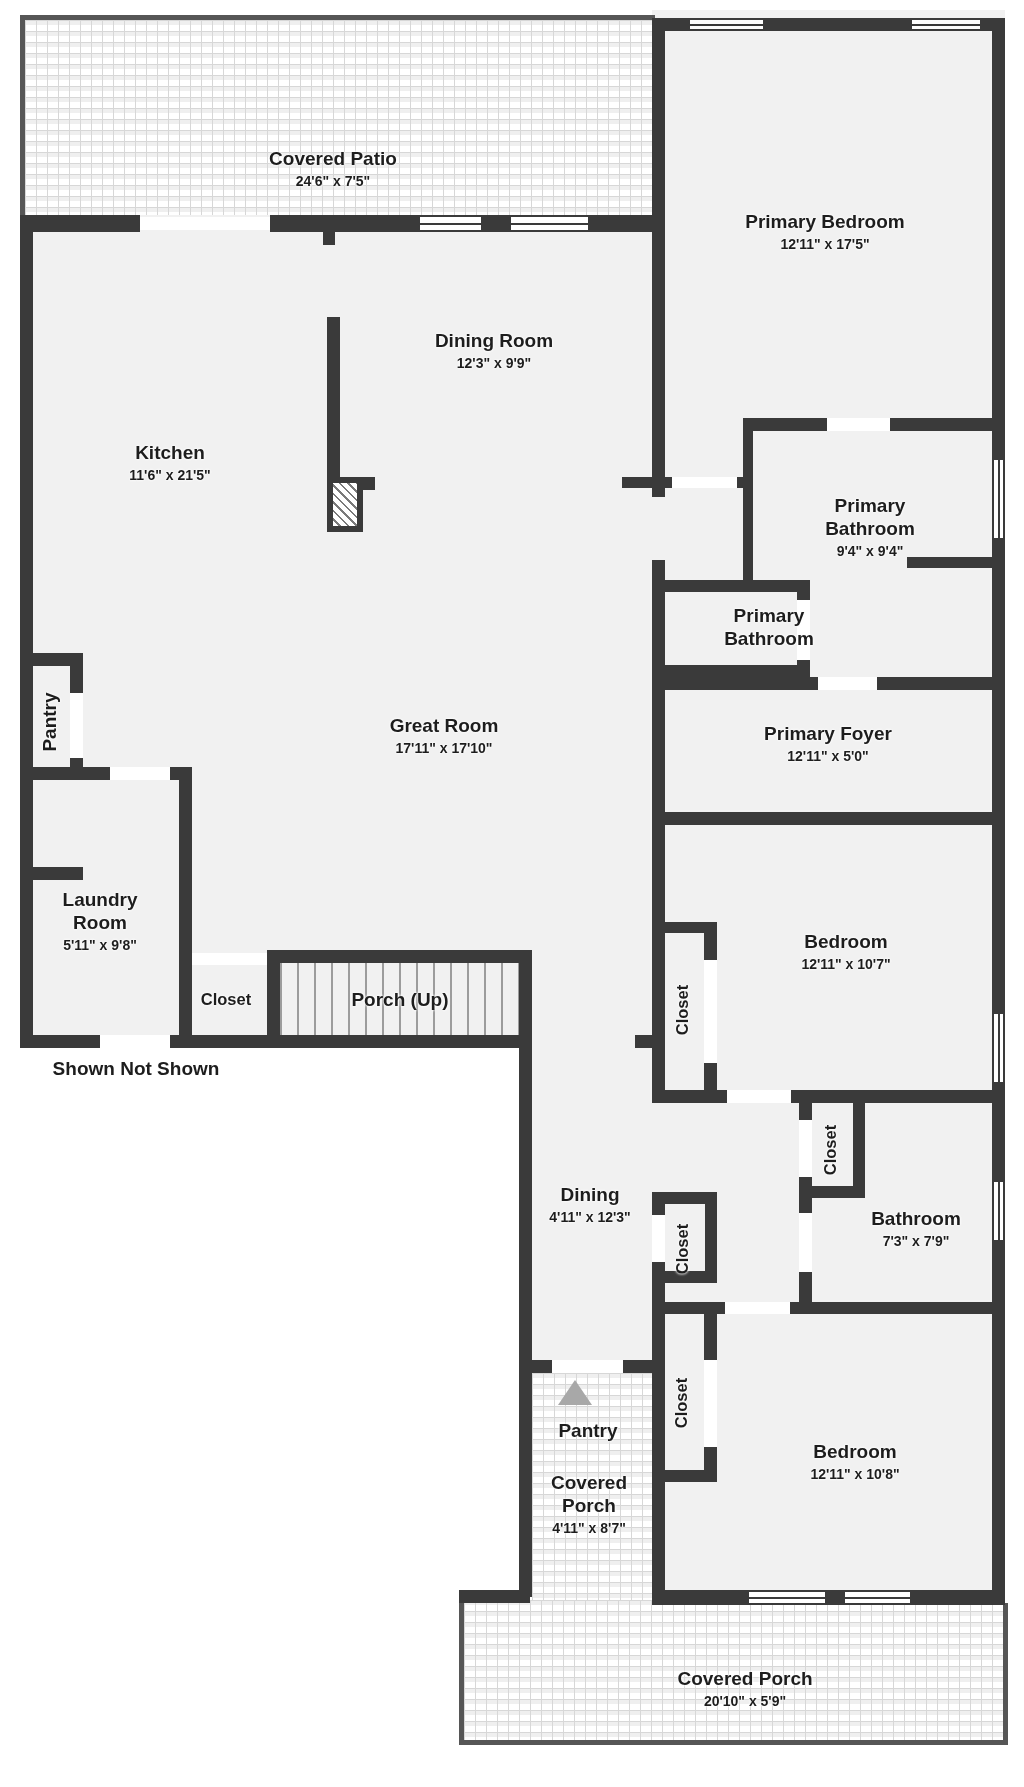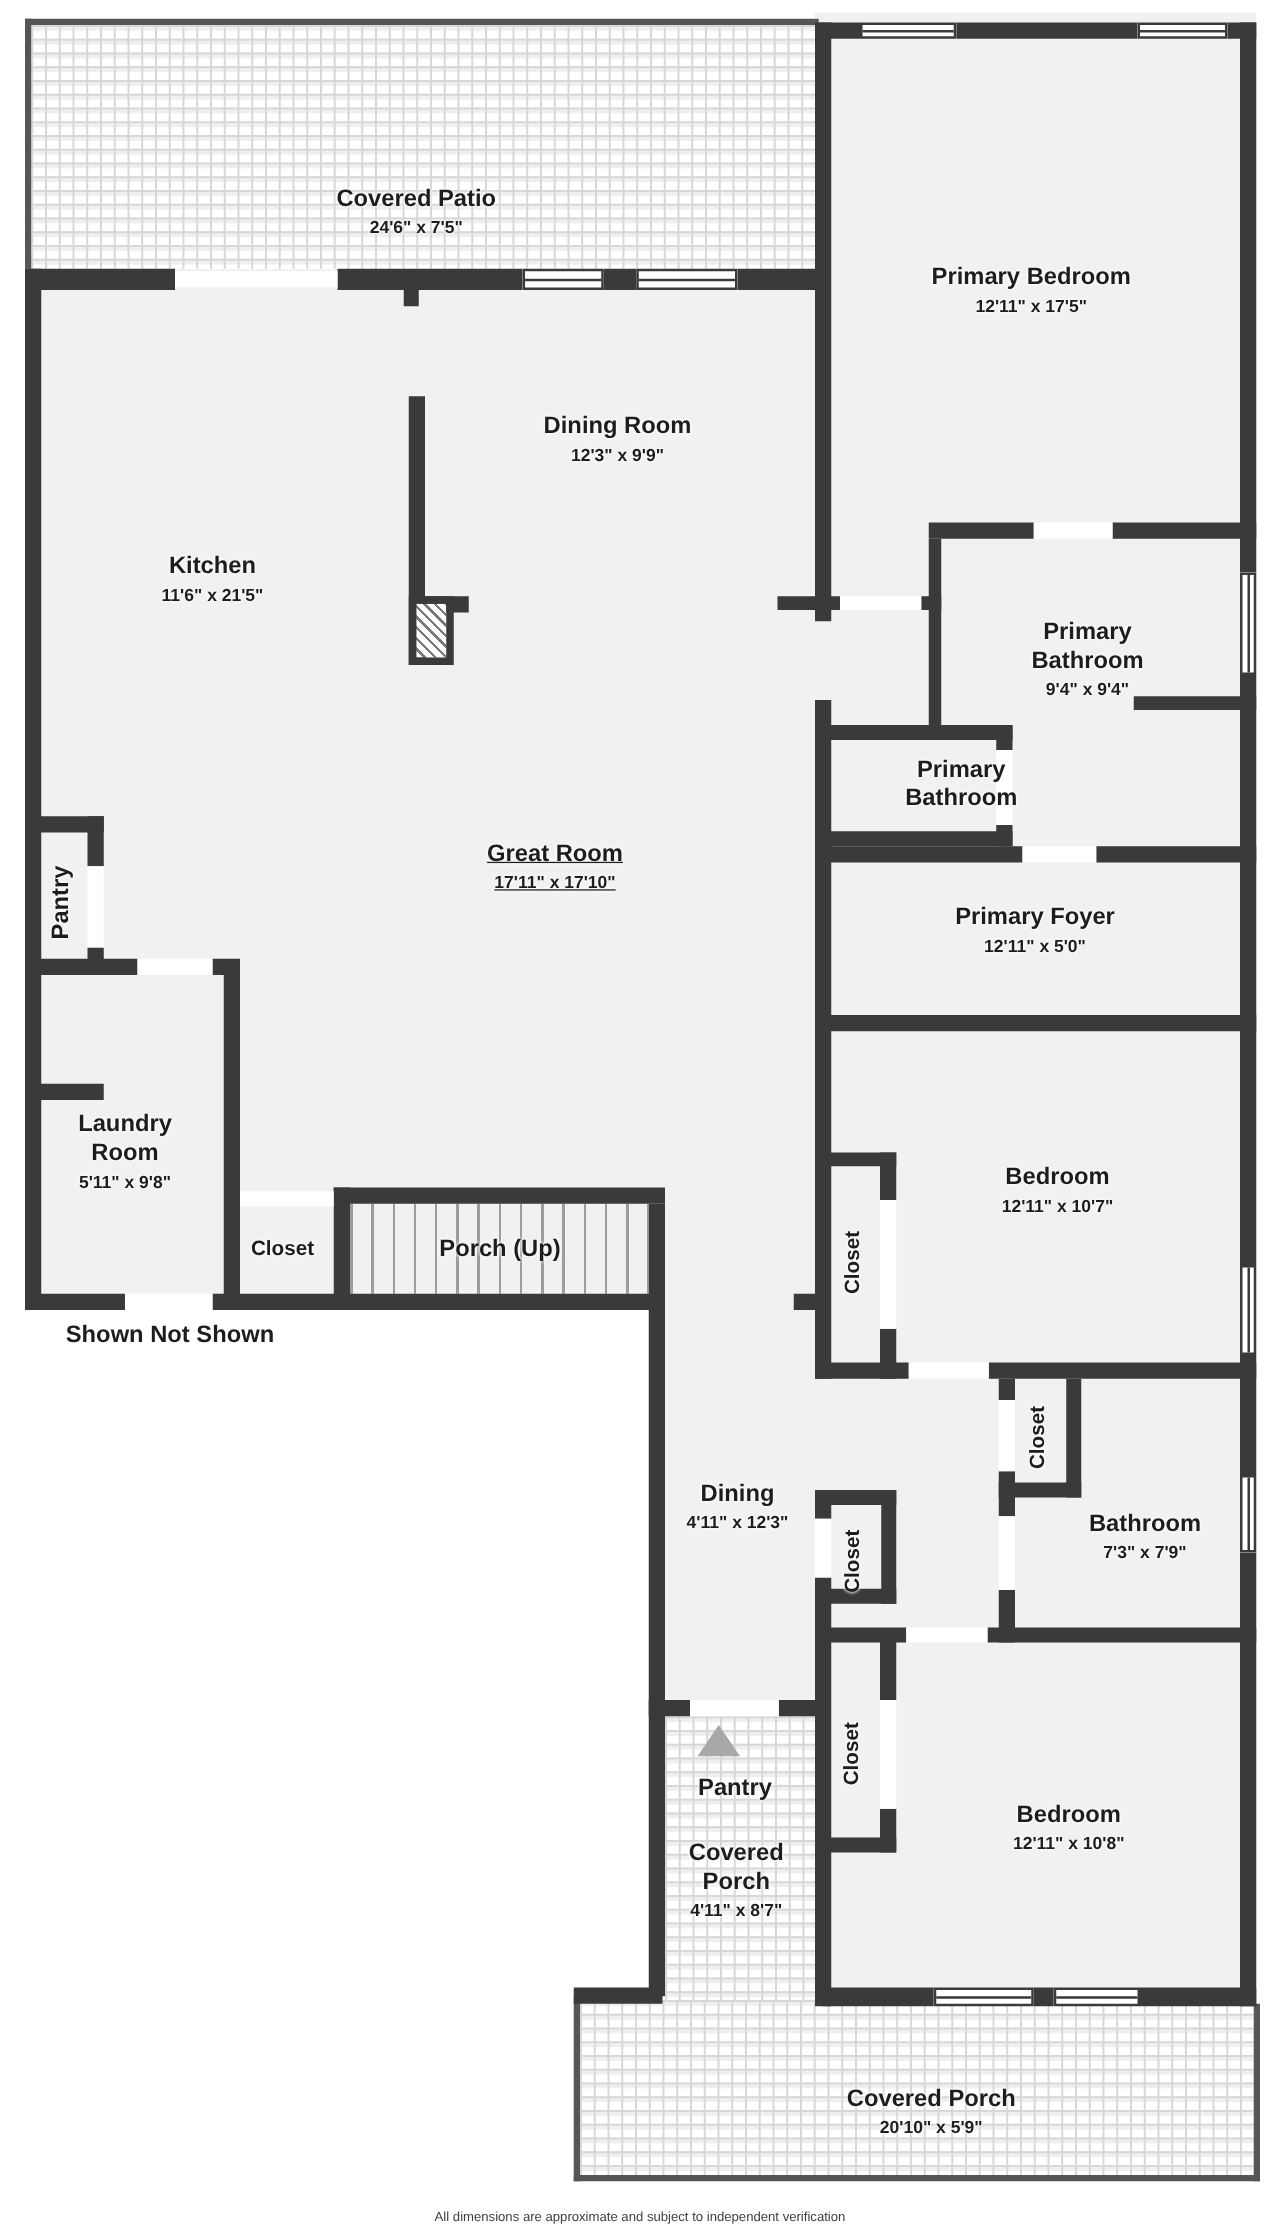--- a/index.html
+++ b/index.html
@@ -148,30 +148,29 @@
   <div class="win win-h" style="left:688px;top:18px;width:77px;height:13px;"></div>
   <div class="win win-h" style="left:910px;top:18px;width:72px;height:13px;"></div>
   <div class="win win-v" style="left:992px;top:458px;width:13px;height:82px;"></div>
   <div class="win win-v" style="left:992px;top:1012px;width:13px;height:72px;"></div>
   <div class="win win-v" style="left:992px;top:1180px;width:13px;height:62px;"></div>
   <div class="win win-h" style="left:747px;top:1590px;width:80px;height:15px;"></div>
   <div class="win win-h" style="left:843px;top:1590px;width:69px;height:15px;"></div>
 
   <div class="tri" style="left:558px;top:1380px;"></div>
 
-  <div class="footer">All dimensions are approximate and subject to independent verification</div>
 <div class="label" style="left: 333px; top: 122px; margin-top: 48px;"><div class="nm">Covered Patio</div><div class="dm">24'6" x 7'5"</div></div>
     <div class="label" style="left: 825px; top: 233px;"><div class="nm">Primary Bedroom</div><div class="dm">12'11" x 17'5"</div></div>
     <div class="label" style="left: 494px; top: 352px;"><div class="nm">Dining Room</div><div class="dm">12'3" x 9'9"</div></div>
     <div class="label" style="left: 170px; top: 464px;"><div class="nm">Kitchen</div><div class="dm">11'6" x 21'5"</div></div>
     <div class="label" style="left: 870px; top: 528px;"><div class="nm">Primary Bathroom</div><div class="dm">9'4" x 9'4"</div></div>
     <div class="label" style="left: 733px; top: 628px; margin-left: 36px;"><div class="nm">Primary
 Bathroom</div></div>
     <div class="label" style="left: 828px; top: 745px;"><div class="nm">Primary Foyer</div><div class="dm">12'11" x 5'0"</div></div>
-    <div class="label" style="left: 444px; top: 694px; text-decoration: underline;"><div class="nm">Great Room</div><div class="dm">17'11" x 17'10"</div></div>
+    <div class="label" style="left: 444px; top: 737px;"><div class="nm">Great Room</div><div class="dm">17'11" x 17'10"</div></div>
     <div class="label vert" style="left: 50px; top: 722px;"><div class="nm">Pantry</div></div>
     <div class="label" style="left: 100px; top: 922px;"><div class="nm">Laundry
 Room</div><div class="dm">5'11" x 9'8"</div></div>
     <div class="label small" style="left: 226px; top: 1000px;"><div class="nm">Closet</div></div>
     <div class="label" style="left: 400px; top: 1000px;"><div class="nm">Porch (Up)</div></div>
     <div class="label" style="left: 846px; top: 953px;"><div class="nm">Bedroom</div><div class="dm">12'11" x 10'7"</div></div>
     <div class="label vert small" style="left: 683px; top: 1010px;"><div class="nm">Closet</div></div>
     <div class="label" style="left: 590px; top: 1206px;"><div class="nm">Dining</div><div class="dm">4'11" x 12'3"</div></div>
     <div class="label vert small" style="left: 831px; top: 1150px;"><div class="nm">Closet</div></div>
     <div class="label" style="left: 916px; top: 1230px;"><div class="nm">Bathroom</div><div class="dm">7'3" x 7'9"</div></div>

